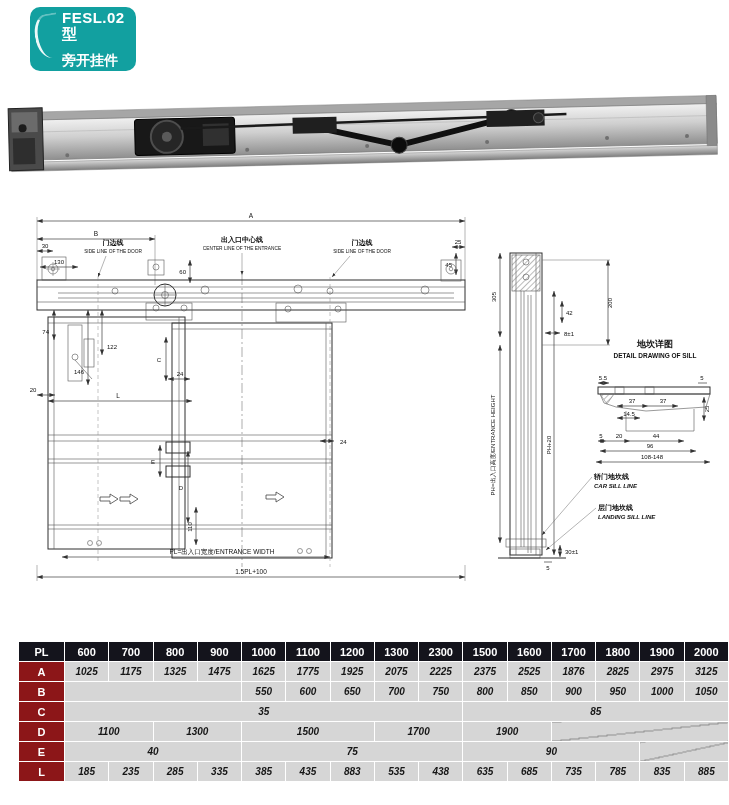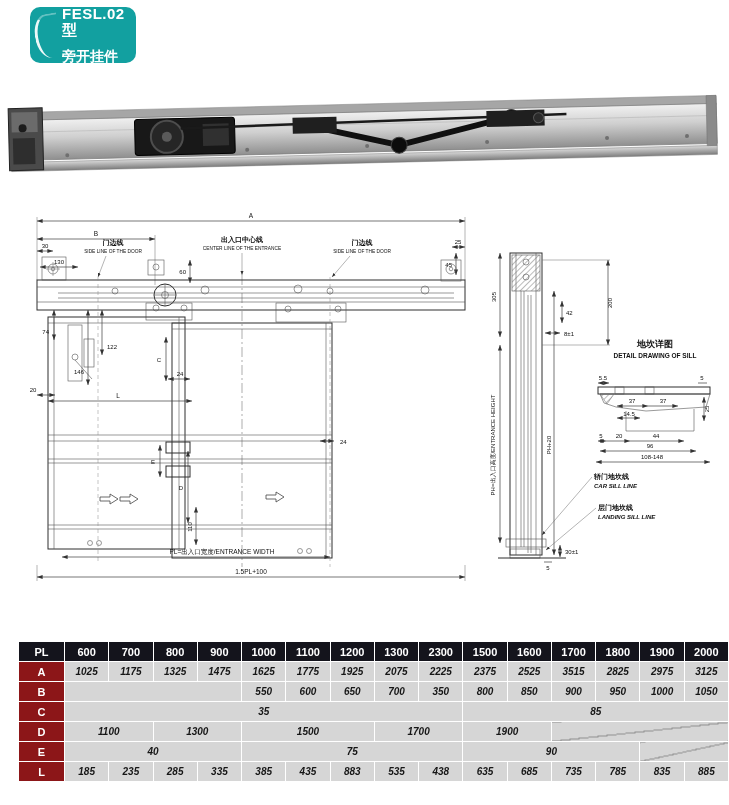--- a/index.html
+++ b/index.html
@@ -1,20 +1,20 @@
 <!DOCTYPE html>
 <html><head>
 <meta charset="utf-8">
 <style>
   html,body{margin:0;padding:0;background:#fff;}
   .page{position:relative;width:729px;height:805px;background:#fff;overflow:hidden;
         font-family:"Liberation Sans","DejaVu Sans",sans-serif;}
 
   
-  .badge{position:absolute;left:30px;top:7px;width:106px;height:56px;border-radius:10px;
+  .badge{position:absolute;left:30px;top:7px;width:106px;height:64px;border-radius:10px;
          background:var(--badge-bg,#12a0a0);color:#fff;display:flex;flex-direction:column;
          justify-content:center;padding-left:32px;box-sizing:border-box;}
   .badge .swoosh{position:absolute;left:5px;top:7px;width:22px;height:42px;
          border-left:3px solid rgba(255,255,255,.92);border-top:2px solid rgba(255,255,255,.35);
          border-radius:60% 0 0 60%/55% 0 0 55%;transform:rotate(-10deg);}
   .badge-line1{font-size:15px;font-weight:bold;letter-spacing:.5px;line-height:1.1;}
   .badge-line2{font-size:14px;font-weight:bold;margin-top:10px;line-height:1.1;}
 
   
   .photo{position:absolute;left:7px;top:88px;width:715px;height:104px;}
@@ -381,33 +381,33 @@
             <td>1175</td>
             <td>1325</td>
             <td>1475</td>
             <td>1625</td>
             <td>1775</td>
             <td>1925</td>
             <td>2075</td>
             <td>2225</td>
             <td>2375</td>
             <td>2525</td>
-            <td>3515</td>
+            <td>1876</td>
             <td>2825</td>
             <td>2975</td>
             <td>3125</td>
           </tr>
           <tr>
             <th class="lbl">B</th>
             <td colspan="4"></td>
             <td>550</td>
             <td>600</td>
             <td>650</td>
             <td>700</td>
-            <td>350</td>
+            <td>750</td>
             <td>800</td>
             <td>850</td>
             <td>900</td>
             <td>950</td>
             <td>1000</td>
             <td>1050</td>
           </tr>
           <tr>
             <th class="lbl">C</th>
             <td colspan="9">35</td>

